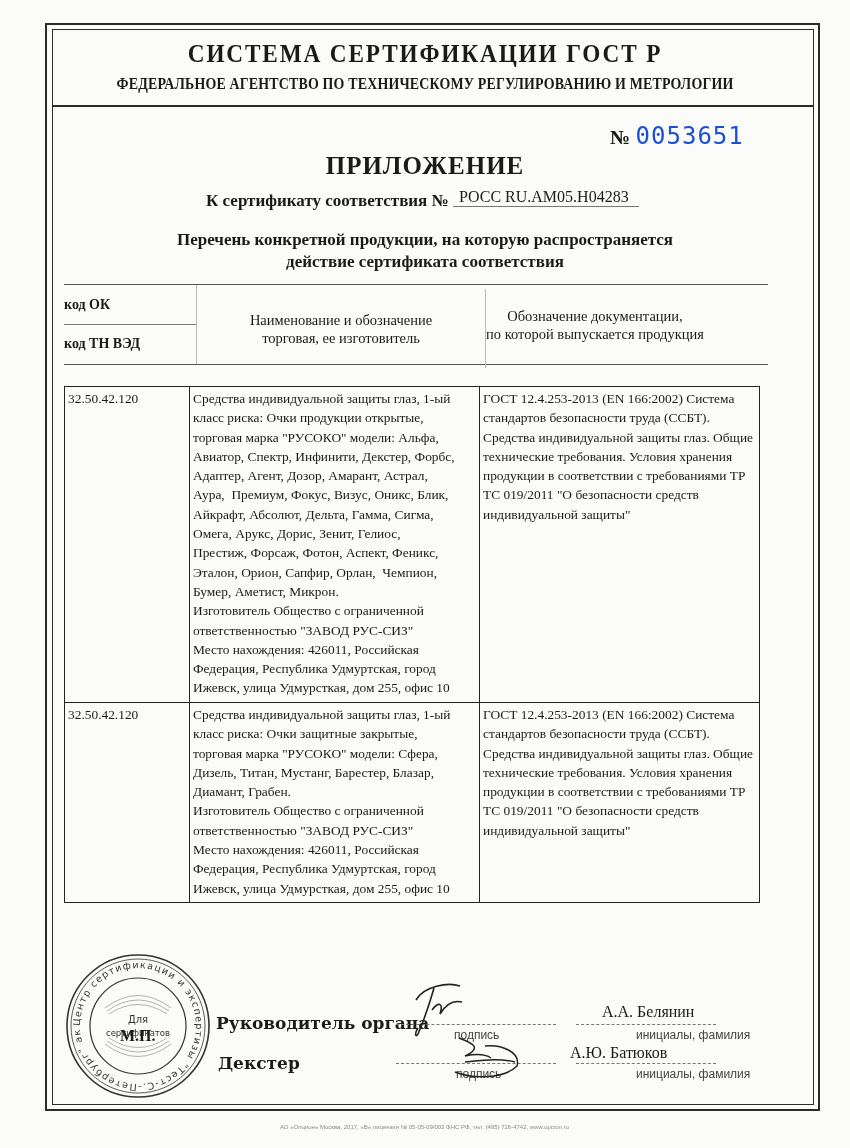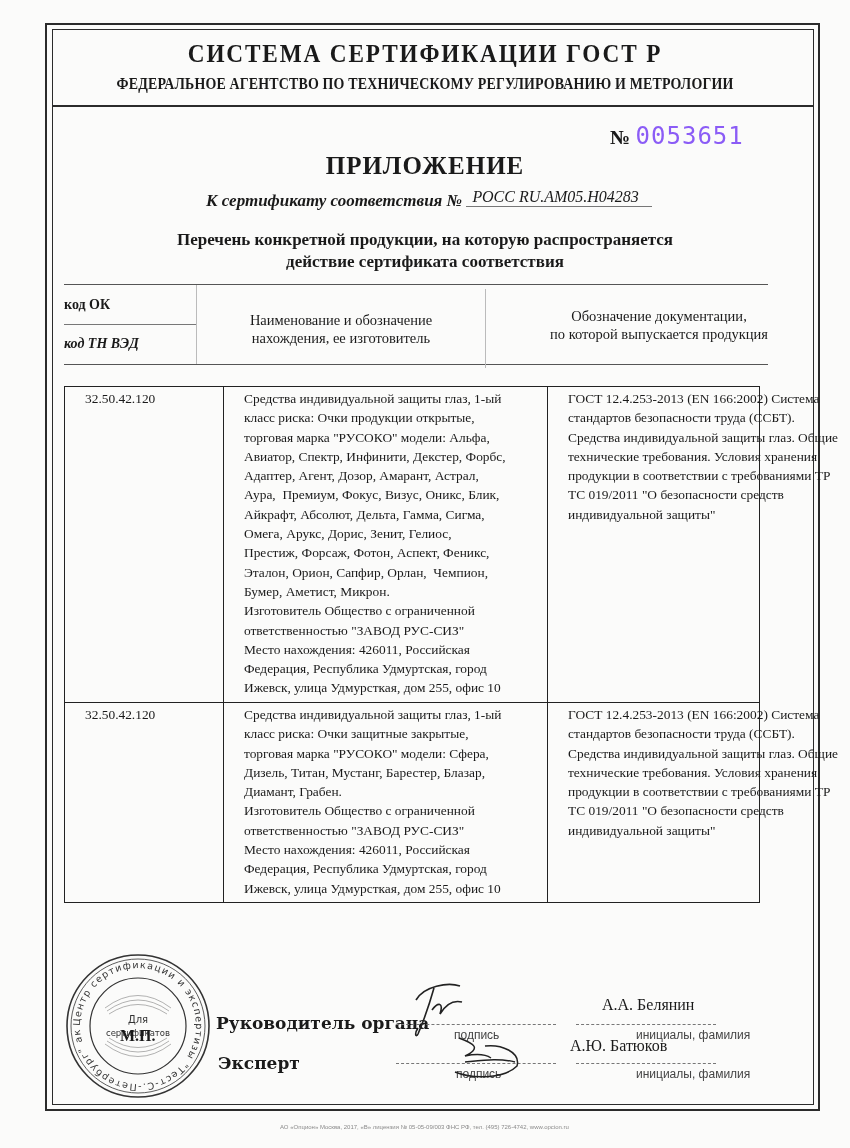--- a/index.html
+++ b/index.html
@@ -30,84 +30,83 @@
     position: absolute; left: 0; right: 0; top: 74px; text-align: center;
     font-size: 17px; font-weight: bold; letter-spacing: 0.2px;
     transform: scaleX(0.82);
   }
   .doc-number {
     position: absolute; left: 610px; top: 122px; font-size: 22px;
     white-space: nowrap;
   }
   .doc-number .no-sign { font-weight: bold; font-size: 20px; }
   .doc-number .digits {
-    font-family: "DejaVu Sans Mono", monospace; color: #8b5cf6; font-size: 24px;
+    font-family: "DejaVu Sans Mono", monospace; color: #1d4ed8; font-size: 24px;
     letter-spacing: 1px;
   }
   .appendix-title {
     position: absolute; left: 0; right: 0; top: 152px; text-align: center;
     font-size: 25px; font-weight: bold; letter-spacing: 1px;
   }
   .cert-ref {
     position: absolute; left: 206px; top: 191px; font-size: 17px; font-weight: bold;
     white-space: nowrap;
-    font-style: italic;
   }
   .cert-ref .cert-value {
     font-weight: normal; display: inline-block; min-width: 180px;
     border-bottom: 1px solid #777; padding-left: 6px; position: relative; top: -4px;
     font-size: 16px;
   }
   .list-heading {
     position: absolute; left: 0; right: 0; top: 229px; text-align: center;
     font-size: 17px; font-weight: bold; line-height: 22px;
   }
   .hdr-table {
     position: absolute; left: 64px; top: 284px; width: 704px; height: 81px;
     border-top: 1.5px solid #555; border-bottom: 1.5px solid #555; box-sizing: border-box;
   }
   .hdr-col1 { position: absolute; left: 0; top: 0; width: 132px; height: 100%; border-right: 1px solid #bbb; }
   .hdr-col1 .code-ok { position: absolute; left: 0; top: 12px; font-size: 14px; font-weight: bold; }
   .hdr-col1 .split { position: absolute; left: 0; top: 39px; width: 132px; border-top: 1px solid #777; }
-  .hdr-col1 .code-tn { position: absolute; left: 0; top: 51px; font-size: 14px; font-weight: bold; font-style: italic; }
+  .hdr-col1 .code-tn { position: absolute; left: 0; top: 51px; font-size: 14px; font-weight: bold; }
   .hdr-col2 {
     position: absolute; left: 133px; top: 4px; width: 288px; height: 100%;
     border-right: 1px solid #bbb; display: flex; align-items: center; justify-content: center;
     text-align: center; font-size: 14.5px; line-height: 18px;
   }
   .hdr-col3 {
     position: absolute; left: 422px; top: 0; right: 0; height: 100%;
-    display: flex; align-items: center; justify-content: flex-end;
+    display: flex; align-items: center; justify-content: flex-start;
     text-align: center; font-size: 14.5px; line-height: 18px;
   }
   .prod-table {
     position: absolute; left: 64px; top: 386px; width: 696px;
     border-collapse: collapse; table-layout: fixed;
     font-size: 13.4px; line-height: 19.3px;
   }
   .prod-table td {
-    border: 1.5px solid #222; vertical-align: top; padding: 2px 20px; margin-left: 40px;
+    border: 1.5px solid #222; vertical-align: top; padding: 2px 3px; margin-left: 40px;
   }
   .prod-table td.c1 { width: 118px; }
   .prod-table td.c2 { width: 283px; }
   .prod-table tr.r1 td { height: 311px; }
   .prod-table tr.r2 td { height: 195px; }
   .desc-line { display: block; white-space: pre; }
   .stamp {
     position: absolute; left: 65px; top: 953px; width: 146px; height: 146px;
   }
   .mp-label { position: absolute; left: 120px; top: 1027px; font-size: 16px; font-weight: bold; }
   .sig-role { position: absolute; font-size: 17px; font-weight: bold; font-family: "DejaVu Serif", serif; }
   .sig-line {
     position: absolute; border-bottom: 1px dashed #777; height: 0;
   }
   .sig-caption {
     position: absolute; font-family: "Liberation Sans", sans-serif; font-size: 12px; color: #444;
   }
-  .sig-name { position: absolute; font-size: 16px; }
+  .sig-name { position: absolute; font-size: 16px; margin-top: 7px; }
   .signature { position: absolute; }
   .footer-print {
     position: absolute; left: 280px; top: 1124px; font-family: "Liberation Sans", sans-serif;
     font-size: 6px; color: #8a8a8a; white-space: nowrap;
   }
 </style>
 </head>
 <body>
 
 <div>
@@ -137,21 +136,21 @@
 
   <div class="hdr-table">
     <div class="hdr-col1">
       <div class="code-ok">код ОК</div>
       <div class="split"></div>
       <div class="code-tn">код ТН ВЭД</div>
     </div>
     <div class="hdr-col2">
       <div>
         <div>Наименование и обозначение</div>
-        <div>нахождения, ее изготовитель</div>
+        <div>торговая, ее изготовитель</div>
       </div>
     </div>
     <div class="hdr-col3">
       <div>
         <div>Обозначение документации,</div>
         <div>по которой выпускается продукция</div>
       </div>
     </div>
   </div>
 
@@ -240,21 +239,21 @@
   <div class="sig-role" style="left:216px; top:1013px;">Руководитель органа</div>
   <div class="sig-line" style="left:396px; top:1024px; width:160px;"></div>
   <div class="sig-caption" style="left:454px; top:1028px;">подпись</div>
   <svg class="signature" style="left:410px; top:980px;" width="60" height="60" viewBox="0 0 60 60">
     <path d="M6,20 C14,6 38,2 50,6 M24,8 C20,22 14,40 8,54 C6,58 4,54 8,48 M22,30 C28,22 34,22 30,34 C36,24 44,20 52,22" fill="none" stroke="#222" stroke-width="1.6"></path>
   </svg>
   <div class="sig-name" style="left:602px; top:996px;">А.А. Белянин</div>
   <div class="sig-line" style="left:576px; top:1024px; width:140px;"></div>
   <div class="sig-caption" style="left:636px; top:1028px;">инициалы, фамилия</div>
 
-  <div class="sig-role" style="left:218px; top:1053px;">Эксперт</div>
+  <div class="sig-role" style="left:218px; top:1053px;">Декстер</div>
   <div class="sig-line" style="left:396px; top:1063px; width:160px;"></div>
   <div class="sig-caption" style="left:456px; top:1067px;">подпись</div>
   <svg class="signature" style="left:445px; top:1032px;" width="80" height="50" viewBox="0 0 80 50">
     <path d="M14,6 C30,12 36,16 20,24 C30,22 40,22 46,26 M20,30 C40,28 54,26 70,30 M10,40 C30,48 60,46 72,34 C76,20 56,12 40,14" fill="none" stroke="#222" stroke-width="1.5"></path>
   </svg>
   <div class="sig-name" style="left:570px; top:1037px;">А.Ю. Батюков</div>
   <div class="sig-line" style="left:576px; top:1063px; width:140px;"></div>
   <div class="sig-caption" style="left:636px; top:1067px;">инициалы, фамилия</div>
 
   <div class="footer-print">АО «Опцион» Москва, 2017, «В»  лицензия № 05-05-09/003 ФНС РФ, тел. (495) 726-4742, www.opcion.ru</div>

